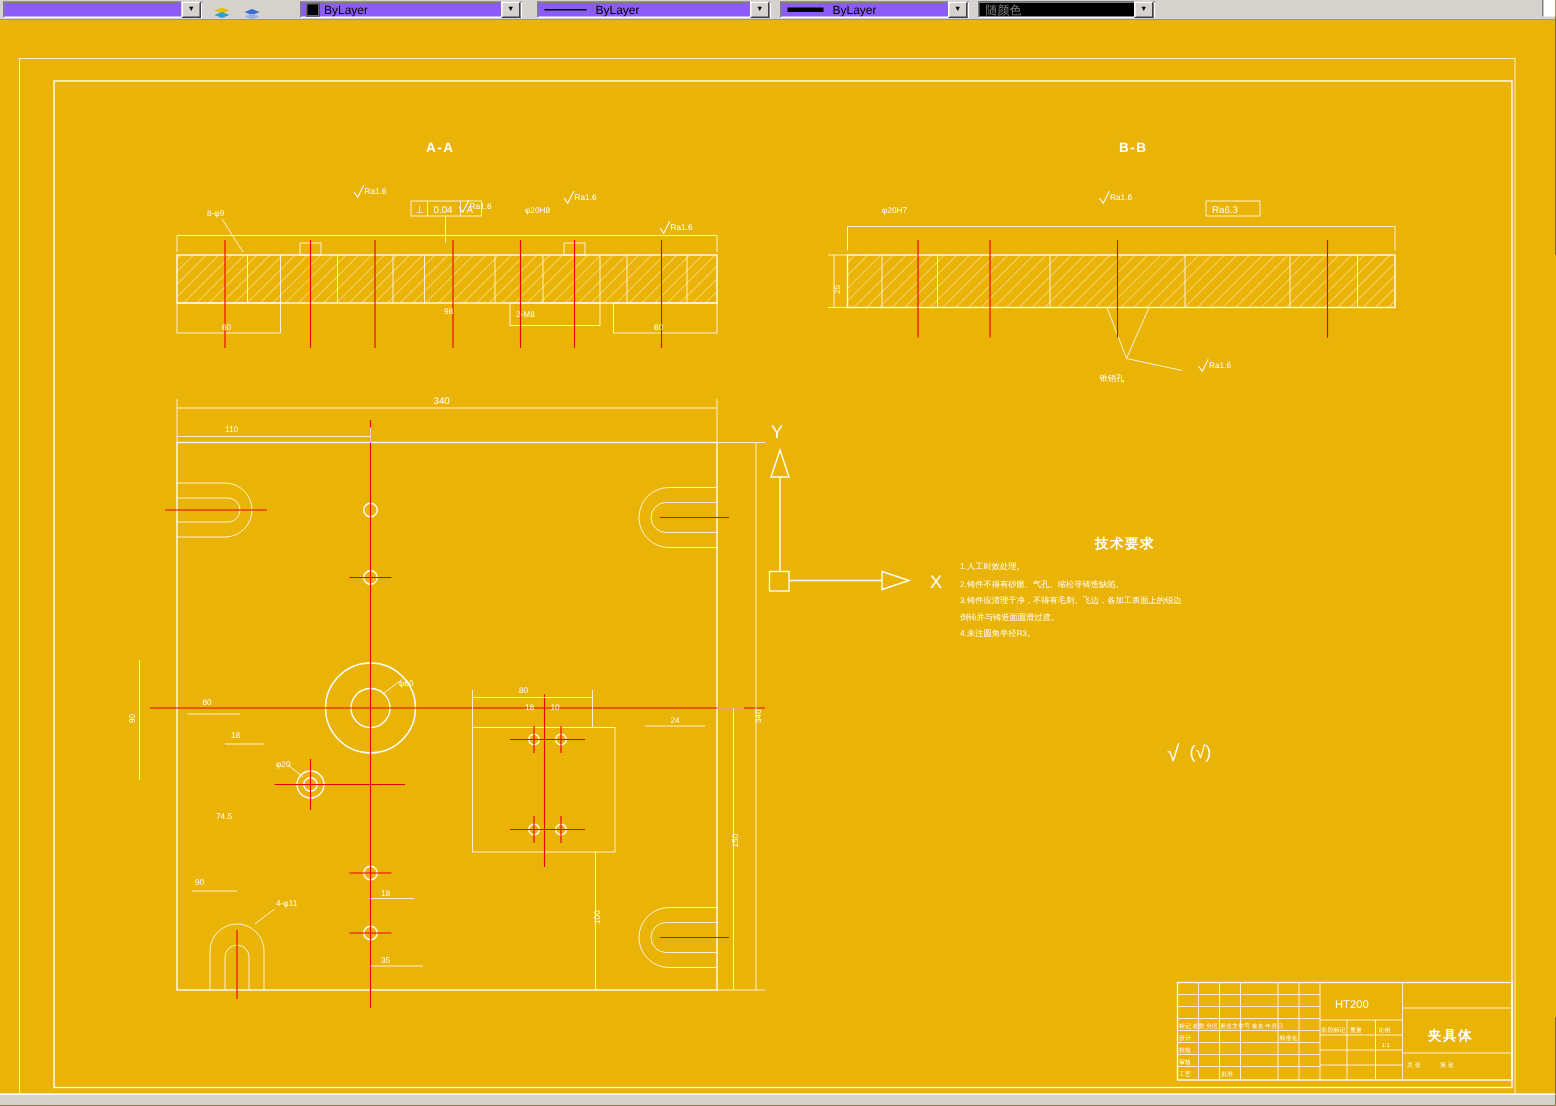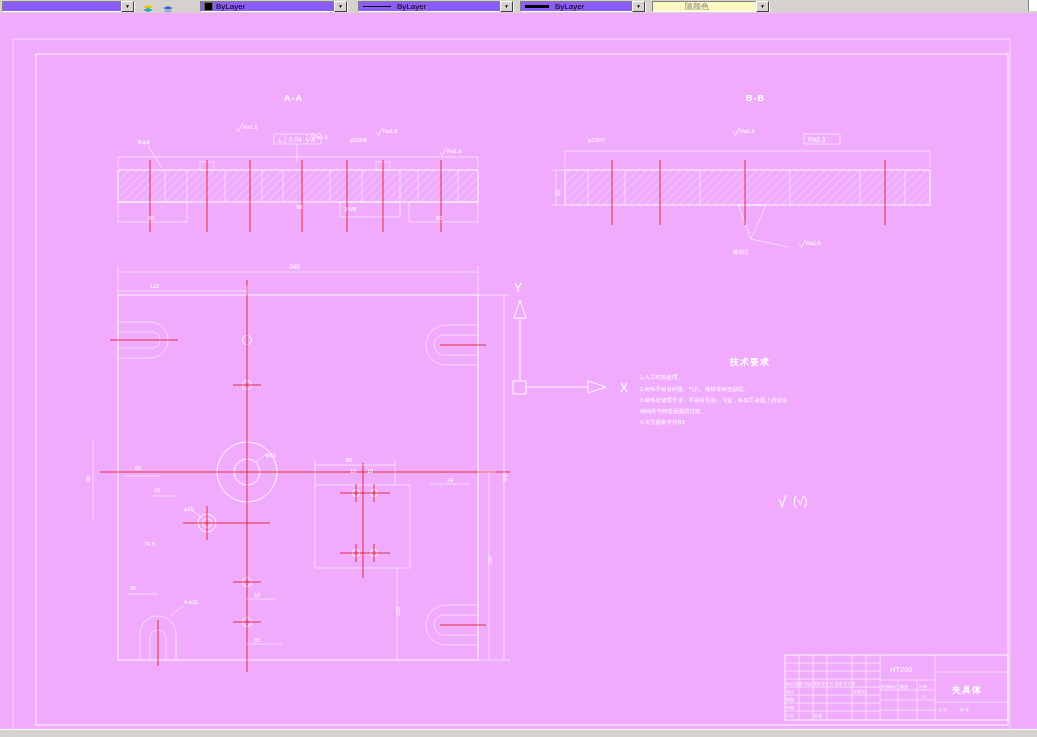--- a/index.html
+++ b/index.html
@@ -10,29 +10,29 @@
   .combo{position:absolute;top:1px;height:11px;background:#8b5cf6;
          border:1px solid;border-color:#808080 #fff #fff #808080;
          display:flex;align-items:center;font-size:8px;box-sizing:border-box;color:#000;}
   .combo .val{white-space:nowrap;overflow:hidden;}
   .arrowbtn{margin-left:auto;width:11px;height:9px;background:#d6d3ce;
             border:1px solid;border-color:#fff #404040 #404040 #fff;
             font-size:5px;line-height:8px;text-align:center;color:#000;flex:none;}
   .swatch{width:7px;height:7px;background:#000;border:1px solid #666;margin:0 3px;flex:none;}
   .ltline{width:28px;height:1px;background:#000;margin:0 6px 0 4px;flex:none;}
   .lwline{width:24px;height:3px;background:#000;margin:0 6px 0 4px;flex:none;}
-  .disabled{background:#fef9c3;padding-left:28px;}
+  .disabled{background:#000000;}
   .disabled .val{color:#808080;}
   .tbtn{position:absolute;top:1px;width:18px;height:11px;background:#d6d3ce;border:0;padding:0;}
   .corner-box{position:absolute;top:0;right:0;width:8px;height:11px;background:#fff;
               border-left:1px solid #808080;z-index:6;}
   .status-strip{position:absolute;bottom:0;left:0;width:1037px;height:7px;background:#d6d3ce;
                 border-top:1px solid #fff;z-index:5;}
   
-  .canvas{position:absolute;top:13px;left:0;width:1037px;height:717px;background:#f0abfc;}
+  .canvas{position:absolute;top:13px;left:0;width:1037px;height:717px;background:#eab308;}
   svg text{fill:#fff;font-family:"Liberation Sans",sans-serif;}
   .t4{font-size:4px;}
   .t5{font-size:5.5px;}
   .t6{font-size:6.5px;}
   .t7{font-size:7.5px;}
   .t9{font-size:9px;font-weight:bold;letter-spacing:1px;}
   .t12{font-size:12px;}
   .t15{font-size:15px;}
   .wl{stroke:#fff;stroke-width:0.9;fill:none;}
   .wthin{stroke:#fff;stroke-width:0.55;fill:none;}

